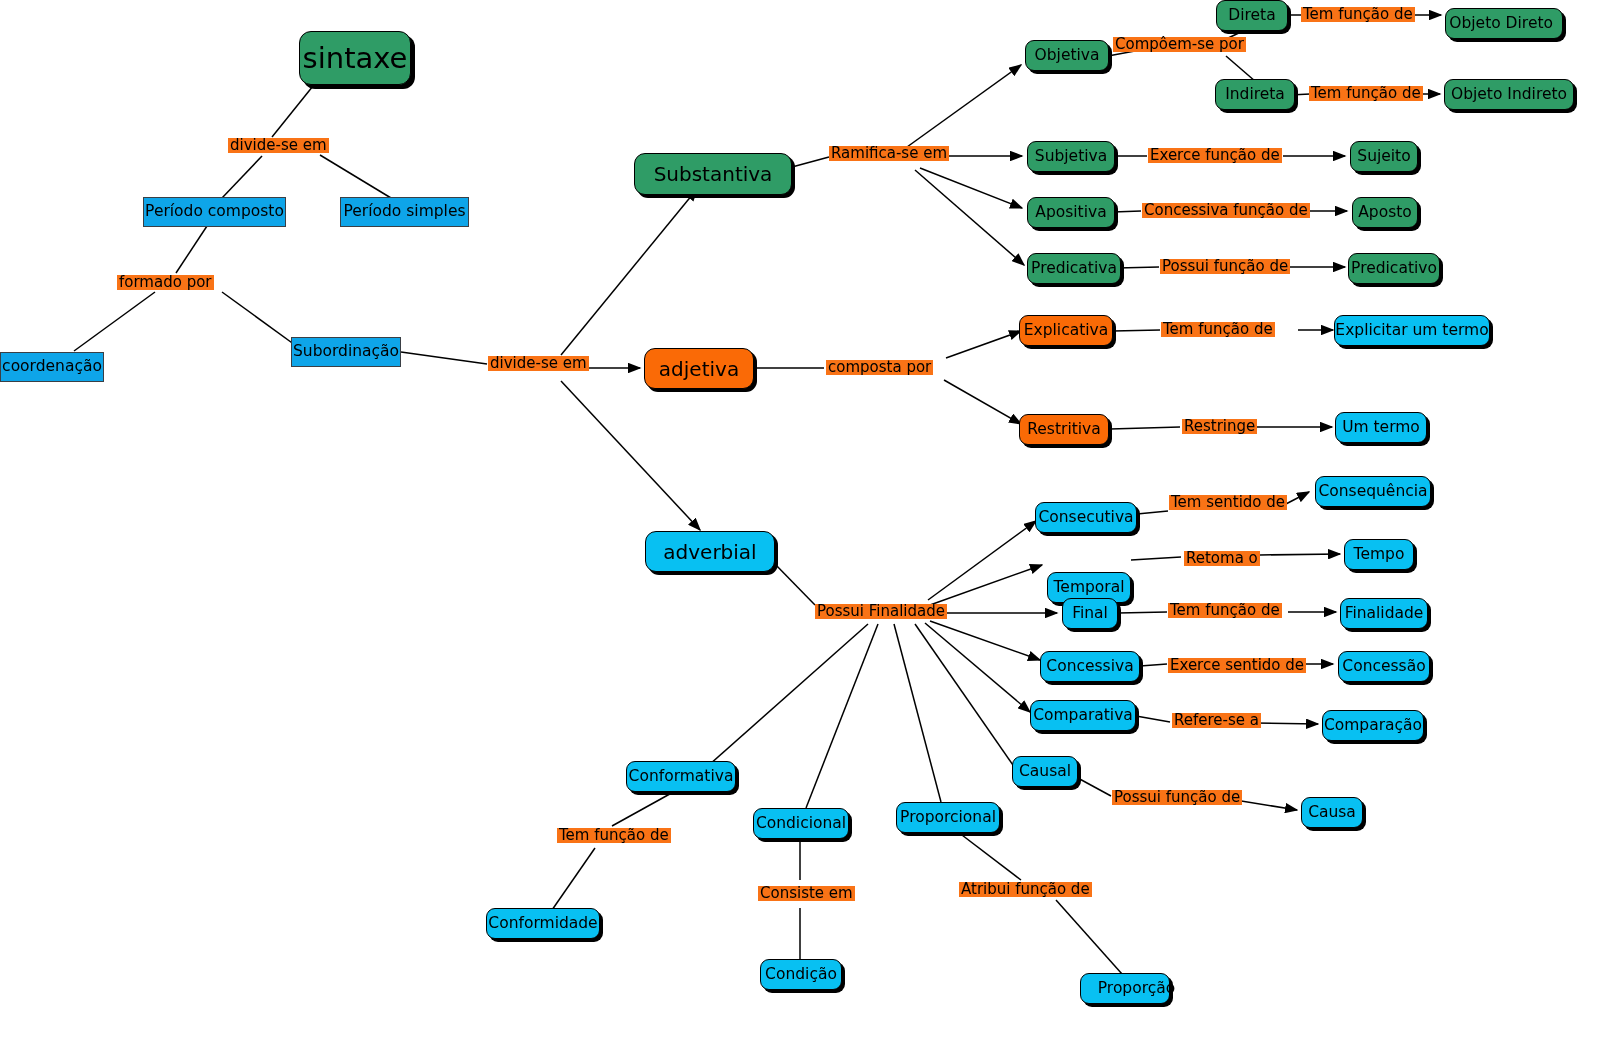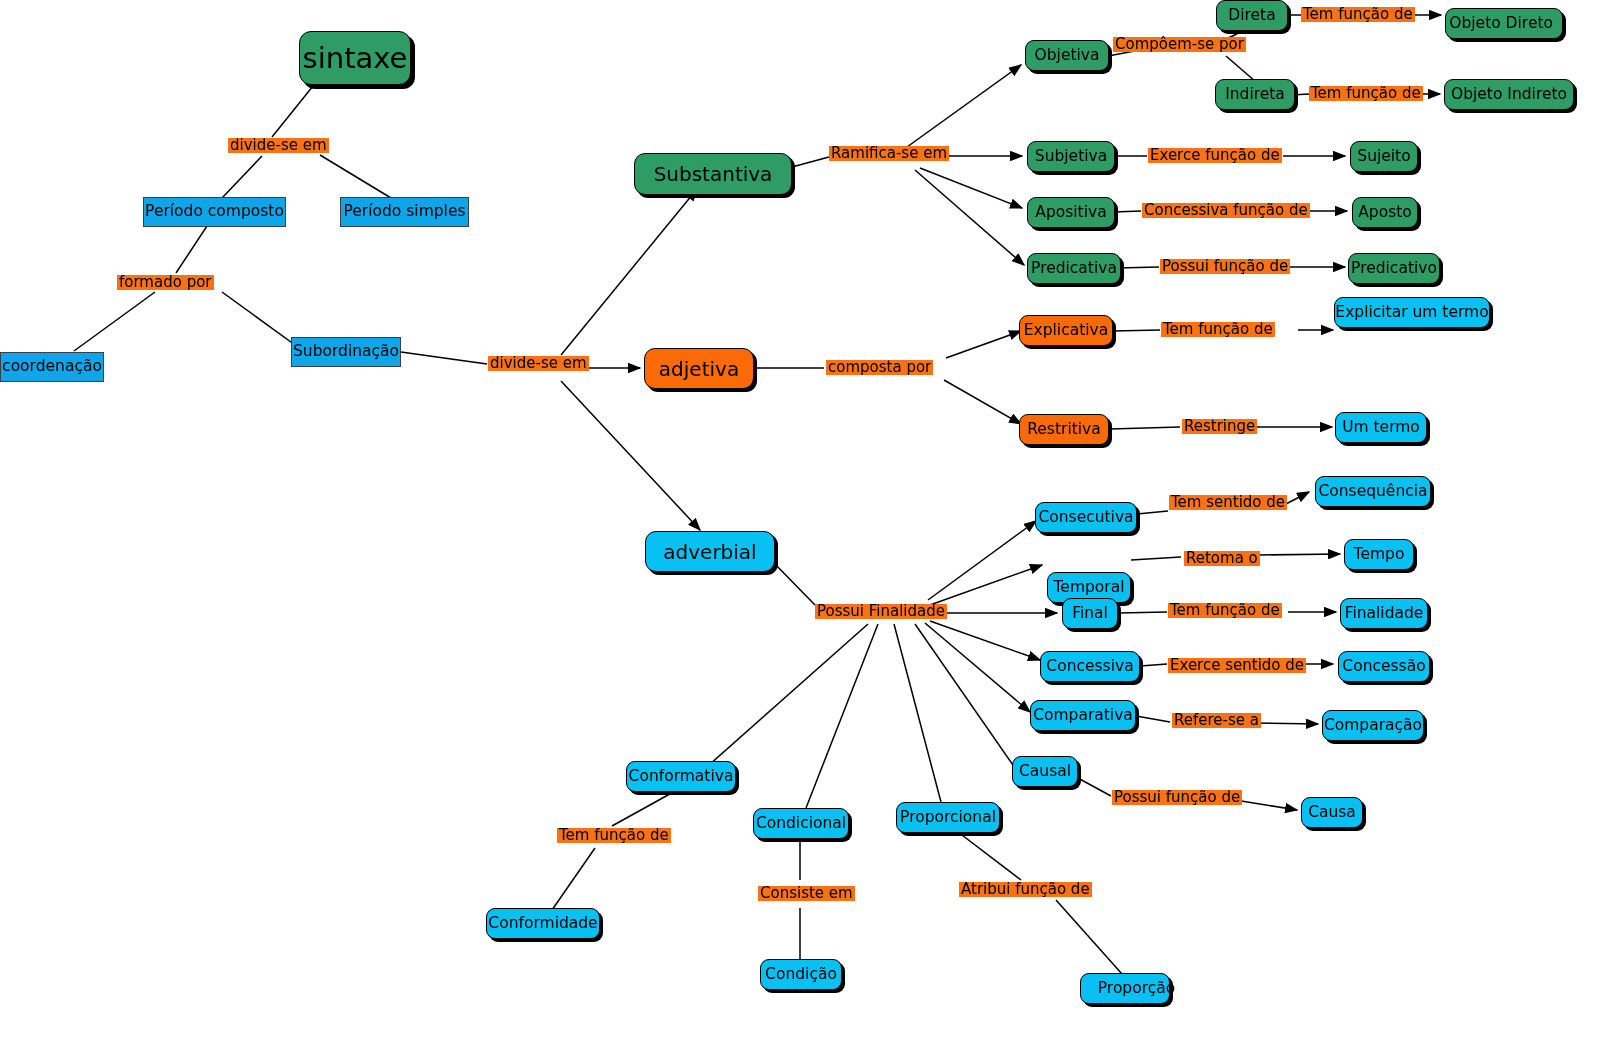--- a/index.html
+++ b/index.html
@@ -236,21 +236,21 @@
   </div>
 
   <div class="node orange sm" style="left:1019px; top:315px; width:94px; height:31px;">
     <span>Explicativa</span>
   </div>
 
   <div class="node orange sm" style="left:1019px; top:414px; width:90px; height:31px;">
     <span>Restritiva</span>
   </div>
 
-  <div class="node cyan sm" style="left:1334px; top:297px; width:156px; height:31px;">
+  <div class="node cyan sm" style="left:1334px; top:315px; width:156px; height:31px;">
     <span>Explicitar um termo</span>
   </div>
 
   <div class="node cyan sm" style="left:1335px; top:412px; width:92px; height:31px;">
     <span>Um termo</span>
   </div>
 
   <div class="node cyan mid" style="left:645px; top:531px; width:130px; height:41px;">
     <span>adverbial</span>
   </div>

